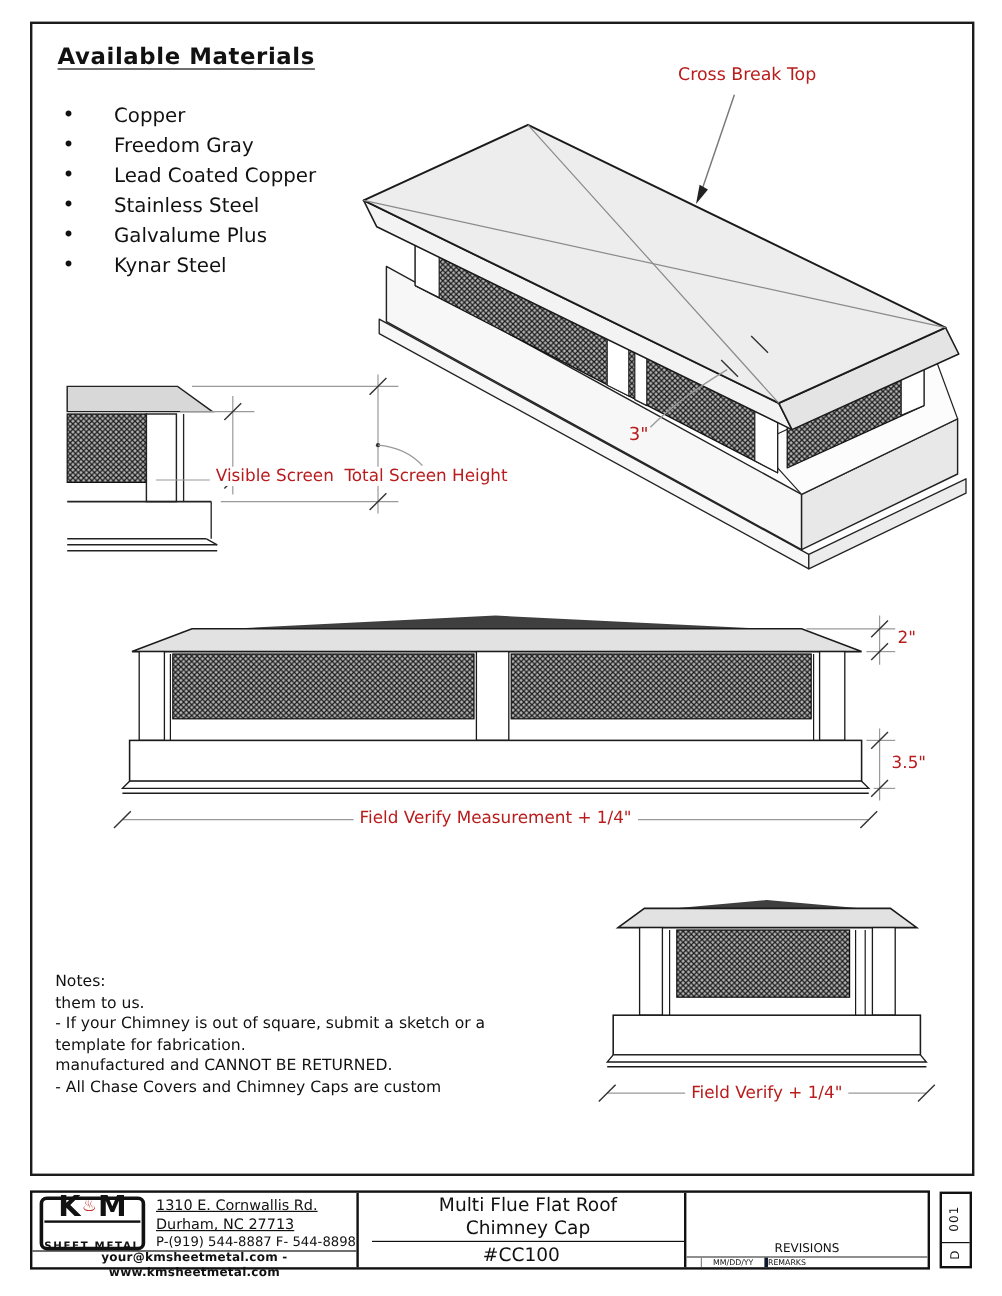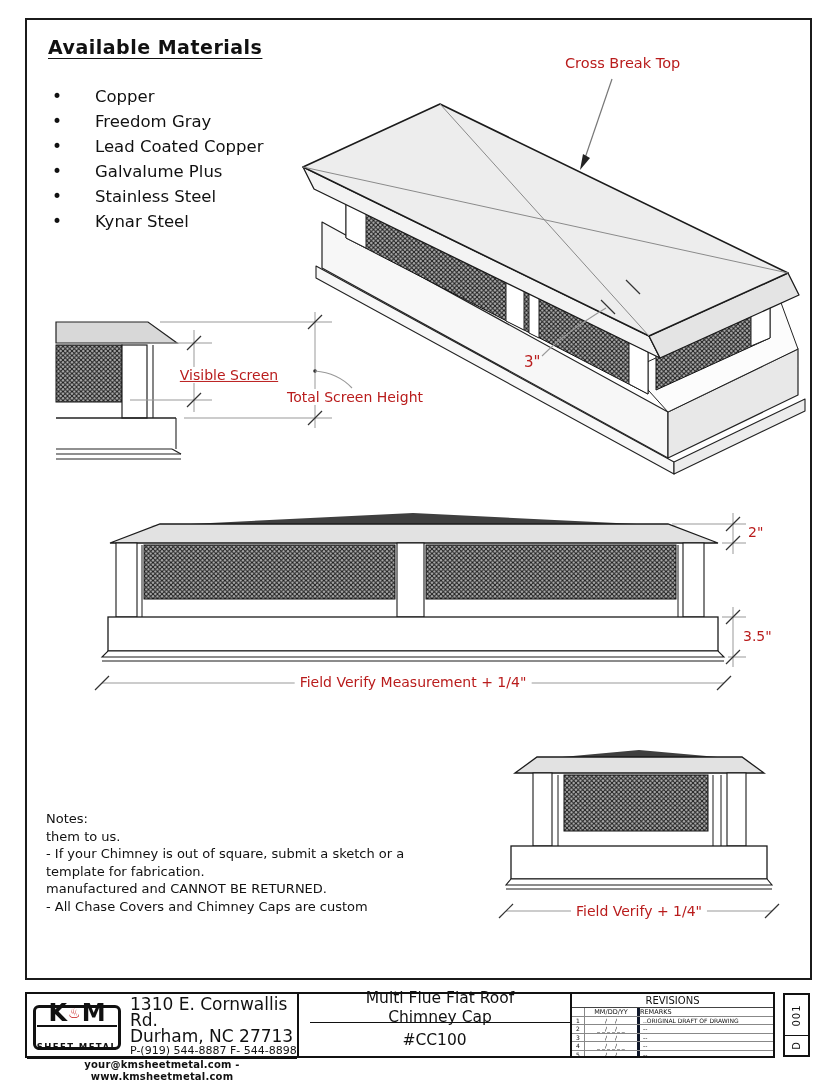--- a/index.html
+++ b/index.html
@@ -35,32 +35,32 @@
   .tb-company{width:270px;display:flex;flex-direction:column;}
   .tb-company-top{flex:1;display:flex;align-items:center;padding:2px 0 0 6px;}
   .logo-box{
     width:88px;height:45px;border:3px solid #111;border-radius:6px;background:#fff;
     display:flex;flex-direction:column;align-items:center;justify-content:center;flex:none;
   }
   .logo-km{font-size:24px;font-weight:bold;line-height:21px;display:flex;align-items:center;}
   .logo-icon{color:#c41414;font-size:14px;margin:0 1px;line-height:14px;}
   .logo-sub{font-size:8.5px;font-weight:bold;letter-spacing:1.4px;border-top:2px solid #111;margin-top:1px;padding-top:15px;}
   .address{margin-left:9px;}
-  .addr1,.addr2{font-size:17px;line-height:16px;}
+  .addr1,.addr2{font-size:12px;line-height:16px;text-decoration:underline;}
   .addr3{font-size:11px;line-height:14px;}
   .tb-email{
     height:14px;border-top:1.5px solid #111;font-size:10px;line-height:12px;
     text-align:center;font-weight:bold;letter-spacing:.2px;
   }
   .tb-title{width:273px;border-left:2px solid #111;display:flex;flex-direction:column;}
-  .tb-title-top{height:29px;border-bottom:1.5px solid #111;display:flex;flex-direction:column;
+  .tb-title-top{height:41px;border-bottom:1.5px solid #111;display:flex;flex-direction:column;
     align-items:center;justify-content:center;font-size:15.5px;line-height:19px;margin-left:11px;}
   .tb-part{flex:1;display:flex;align-items:center;justify-content:center;font-size:15.5px;}
   .tb-revisions{flex:1;border-left:2px solid #111;display:flex;flex-direction:column;overflow:hidden;}
-  .rev-head{height:14px;font-size:10px;line-height:13px;text-align:center;border-bottom:1px solid #444;}
+  .rev-head{height:14px;font-size:10px;line-height:13px;text-align:center;border-bottom:1px solid #444;margin-top:40px;}
   .rev-subhead{display:flex;height:9px;font-size:6.5px;line-height:8px;}
   .rev-row{display:flex;height:8.4px;font-size:6px;line-height:8px;border-top:1px solid #888;}
   .rev-numcol{width:13px;text-align:center;border-right:1px solid #888;flex:none;}
   .rev-datecol{width:55px;text-align:center;border-right:3px solid #0f172a;flex:none;}
   .rev-remcol{flex:1;padding-left:3px;text-align:left;}
   .rev-subhead .rev-numcol{border-right:1px solid #888;}
   .rev-subhead .rev-remcol{text-align:left;padding-left:0;}
   .sheetnum-box{
     position:absolute;left:783px;top:993px;width:27px;height:64px;border:2px solid #111;
     display:flex;flex-direction:column;background:#fff;
@@ -191,30 +191,30 @@
     <line x1="499" y1="918" x2="513" y2="904" stroke="#333" stroke-width="1.2"></line>
     <line x1="765" y1="918" x2="779" y2="904" stroke="#333" stroke-width="1.2"></line>
   </g>
 </svg>
 
 <div class="materials-heading">Available Materials</div>
 <ul class="materials-list">
   <li>Copper</li>
   <li>Freedom Gray</li>
   <li>Lead Coated Copper</li>
+  <li>Stainless Steel</li>
   <li>Galvalume Plus</li>
-  <li>Stainless Steel</li>
   <li>Kynar Steel</li>
 </ul>
 
 <div class="label" style="left:565px;top:55px;font-size:14.5px;">Cross Break Top</div>
 
 <div class="label" style="left:524px;top:354px;font-size:15px;">3"</div>
 
-<div class="label c wbg" style="left:229px;top:375px;font-size:14px;text-decoration:underline;">Visible Screen</div>
+<div class="label c wbg" style="left:229px;top:397px;font-size:14px;">Visible Screen</div>
 
 <div class="label c wbg" style="left:355px;top:397px;font-size:14px;">Total Screen Height</div>
 
 <div class="label" style="left:748px;top:524px;font-size:14px;">2"</div>
 
 <div class="label" style="left:743px;top:628px;font-size:14px;">3.5"</div>
 
 <div class="label c wbg" style="left:413px;top:682px;font-size:14px;">Field Verify Measurement + 1/4"</div>
 
 <div class="label c wbg" style="left:639px;top:911px;font-size:14px;">Field Verify + 1/4"</div>

